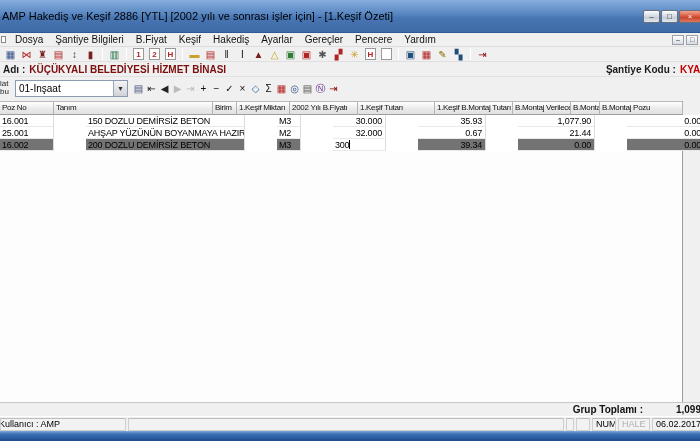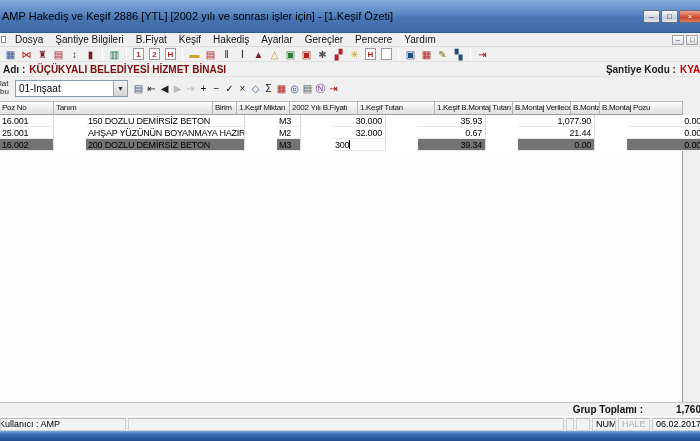--- a/index.html
+++ b/index.html
@@ -295,21 +295,21 @@
             <div class="gcell r" style="width: 29px; flex: 0 0 29px;">0</div>
             <div class="gcell" style="width: 83px; flex: 0 0 83px;"></div>
           </div>
         </div>
       <div class="gempty"></div>
     </div>
   </div>
 
   <div class="totalsbar">
     <span class="tlabel">Grup Toplamı :</span>
-    <span class="tvalue">1,760</span>
+    <span class="tvalue">1,099</span>
   </div>
 
   <div class="statusbar">
     <div class="scell user" style="width:126px;">
         <span>Kullanıcı : AMP</span>
       </div>
     <div class="scell" style="flex:1;"></div>
     <div class="scell" style="width:8px;"></div>
     <div class="scell" style="width:14px;"></div>
     <div class="scell" style="width:24px;">

